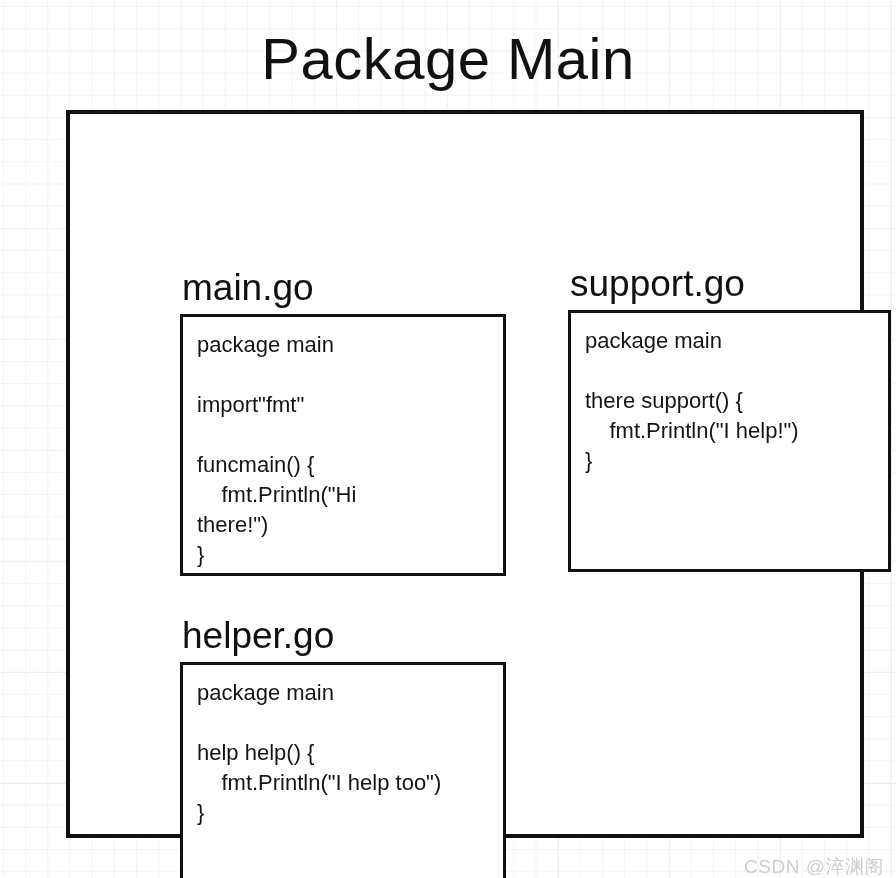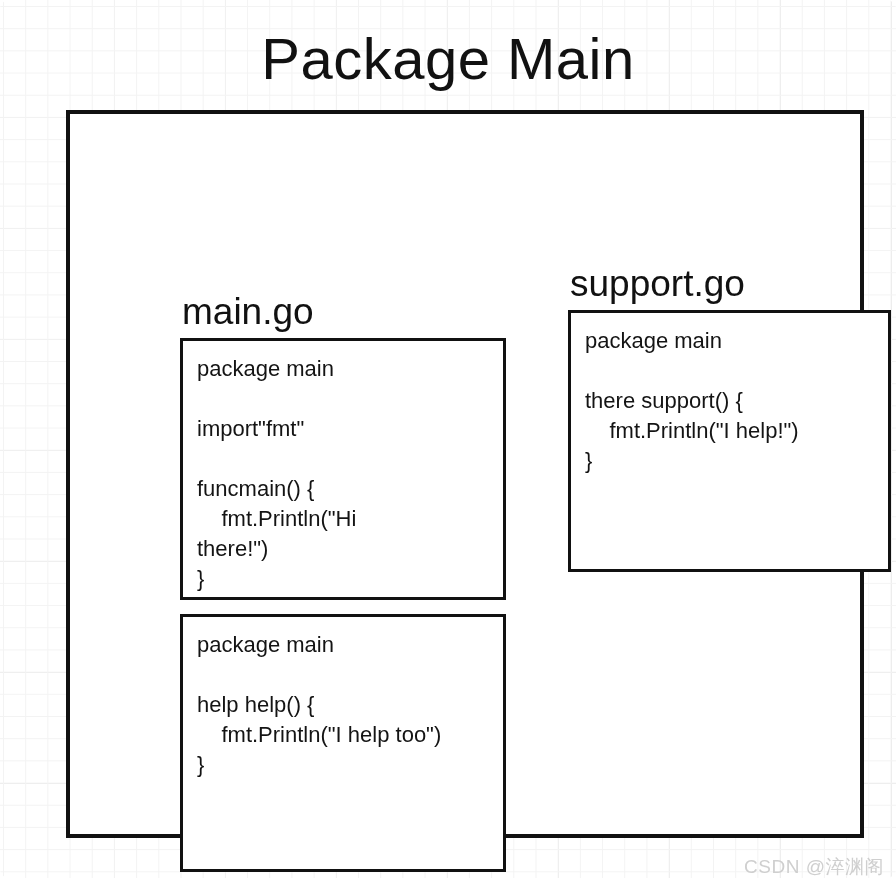--- a/index.html
+++ b/index.html
@@ -81,21 +81,21 @@
     line-height: 30px;
     color: #141414;
     white-space: pre;
     min-height: 30px;
   }
   .code-line.blank {
     height: 30px;
   }
 
   
-  #group-main      { left: 110px; top: 152px; width: 344px; margin-top: 24px; }
+  #group-main      { left: 110px; top: 152px; width: 344px; }
   #group-main .code-box    { width: 326px; height: 262px; }
 
   #group-support   { left: 498px; top: 148px; width: 323px; }
   #group-support .code-box { width: 323px; height: 262px; }
 
   #group-helper    { left: 110px; top: 500px; width: 326px; }
   #group-helper .code-box  { width: 326px; height: 258px; }
 
   
   #watermark {
@@ -138,20 +138,21 @@
       <div class="code-box">
         <div class="code-line">package main</div>
         <div class="code-line blank"></div>
         <div class="code-line">there support() {</div>
         <div class="code-line">    fmt.Println("I help!")</div>
         <div class="code-line">}</div>
       </div>
     </div>
 
     <div class="file-group" id="group-helper">
+      <div class="file-label">helper.go</div>
       <div class="code-box">
         <div class="code-line">package main</div>
         <div class="code-line blank"></div>
         <div class="code-line">help help() {</div>
         <div class="code-line">    fmt.Println("I help too")</div>
         <div class="code-line">}</div>
       </div>
     </div>
 
   </div>

